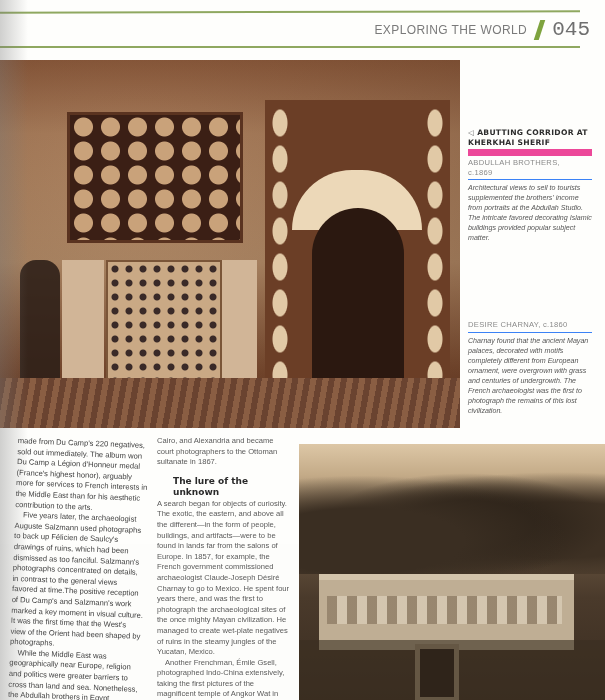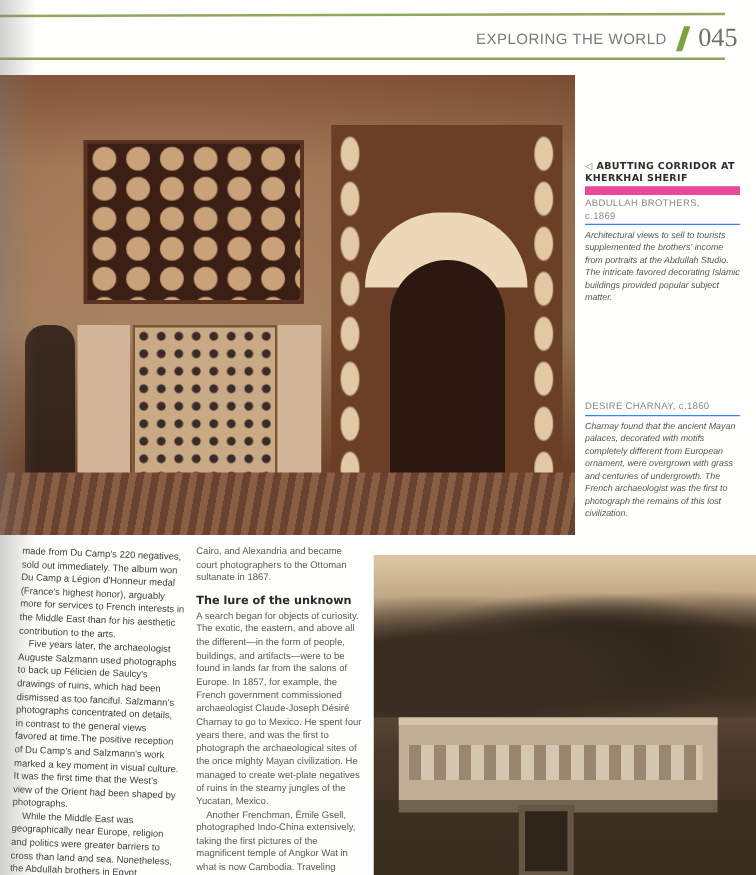--- a/index.html
+++ b/index.html
@@ -8,21 +8,21 @@
     .page { position:absolute; left:0; top:0; width:600px; height:544px; background:#fefefc;
             border-right:1px solid #d9d9d6;padding-left:20px; }
     .gutter-shade { position:absolute; left:0; top:0; width:28px; height:700px;
             background:linear-gradient(to right, rgba(120,120,120,0.35), rgba(120,120,120,0)); z-index:5; pointer-events:none; }
     .rule { position:absolute; left:0; height:2px; background:#8fa860; }
     .rule.top { top:11px; width:580px; transform:rotate(-0.15deg); }
     .rule.bottom { top:46px; width:580px; }
     .header { position:absolute; top:18px; right:30px; display:flex; align-items:center; gap:10px; }
     .header .section { font-family:"Liberation Sans", sans-serif; font-size:12px; letter-spacing:0.4px; color:#7a7a7a; }
     .header .slash { width:5px; height:20px; background:#7ea33e; transform:skewX(-18deg); }
-    .header .pageno { font-family:Liberation Serif, serif; font-size:21px; color:#6f6f6f; }
+    .header .pageno { font-family:Liberation Mono, monospace; font-size:21px; color:#6f6f6f; }
 
     .photo { position:absolute; overflow:hidden; }
     .photo-top { left:0; top:60px; width:460px; height:368px;
       background:
         radial-gradient(ellipse at 30% 30%, rgba(90,45,25,0.0) 0%, rgba(60,30,15,0.25) 90%),
         linear-gradient(180deg,#8b5a3c 0%, #a97e5c 20%, #b08a67 55%, #7a4b30 85%, #5e3b26 100%); }
     .tile-panel { position:absolute; left:67px; top:52px; width:170px; height:125px; background:#3b1f15;
       background-image: radial-gradient(circle, #c9a27a 9px, transparent 10px);
       background-size:27px 24px; border:3px solid #5a3320; }
     .tile-panel2 { position:absolute; left:106px; top:200px; width:112px; height:126px; background:#caa985;
@@ -62,21 +62,21 @@
     .caption .credit .date { text-transform:none; }
     .caption .body { font-family:"Liberation Sans", sans-serif; font-style:italic; font-size:7.1px; color:#555; line-height:10.1px; padding-top:3px; }
     .cap1 { top:128px; }
     .cap2 { top:318px; }
 
     .col { position:absolute; font-family:"Liberation Sans", sans-serif; font-size:7.6px; line-height:10.6px; color:#4a4a4a; text-align:left; }
     .col p { margin:0; }
     .col p.indent { text-indent:8px; }
     .col1 { left:18px; top:436px; width:132px; color:#3e3e3e; transform:rotate(2.2deg); transform-origin:left top; }
     .col2 { left:157px; top:436px; width:135px; color:#5a5a5a; }
-    .col2 h3 { font-family:"DejaVu Sans", sans-serif; font-size:9px; font-weight:bold; color:#2a2a2a; margin:8px 0 1px 0; line-height:11px; }
+    .col2 h3 { font-family:"DejaVu Sans", sans-serif; font-size:9px; font-weight:bold; color:#2a2a2a; margin:8px 0 1px 16px; line-height:11px; }
   </style>
 </head>
 <body>
 
 <div class="page">
 
   <div class="rule top"></div>
   <div class="rule bottom"></div>
 
   <div class="header">

